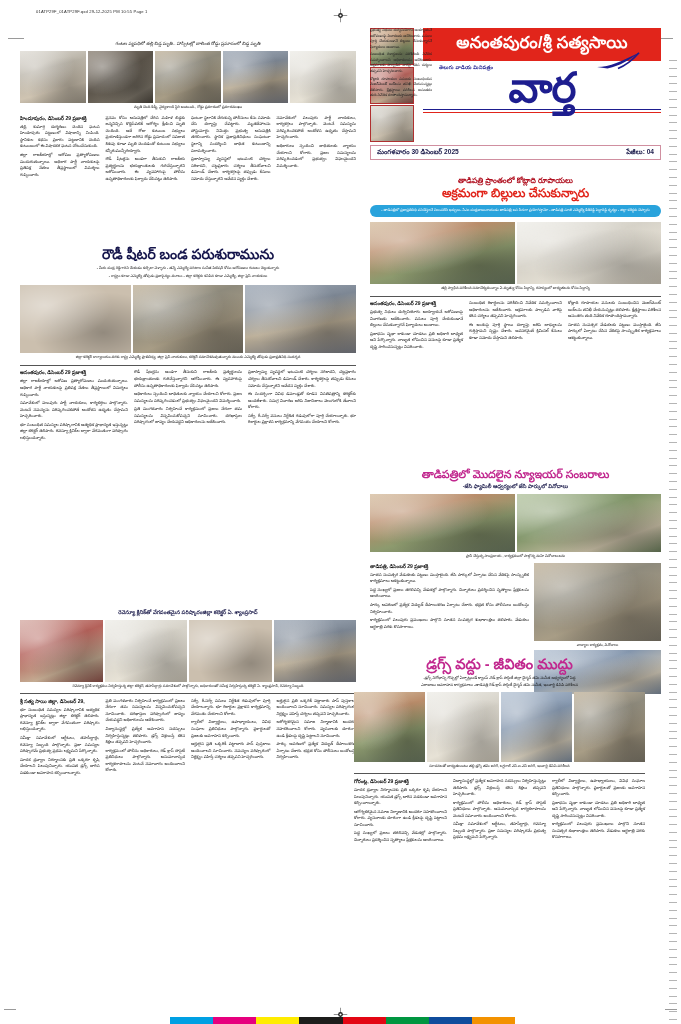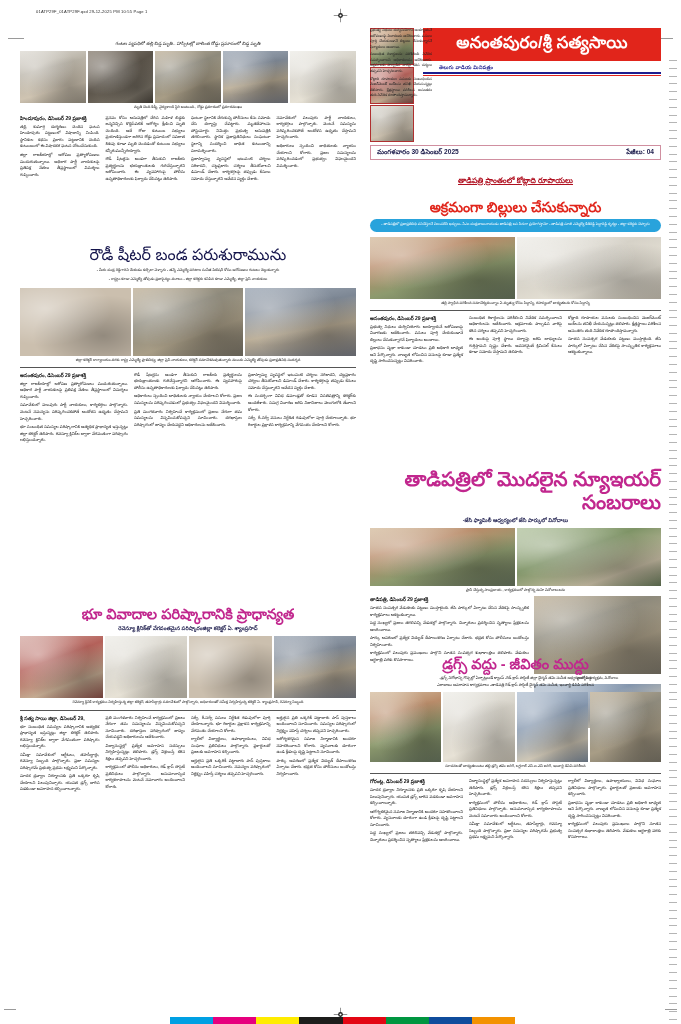--- a/index.html
+++ b/index.html
@@ -104,21 +104,21 @@
   }
   .hl-sub {
     font-size:4.6px; color:#222; text-align:center;
     margin-top:3px; line-height:1.4;
   }
   .photostrip { display:flex; gap:2px; margin-top:4px; }
   .photostrip .ph { flex:1; height:52px; }
 
   
   .hl-main2 {
-    font-size:16px; font-weight:normal; color:#14144b;
+    font-size:14px; font-weight:bold; color:#14144b;
     text-align:center; line-height:1.18;
   }
   .bullets {
     font-size:3.7px; color:#222; text-align:center;
     line-height:1.6; margin-top:3px;
   }
 
   
   .cols { display:flex; gap:6px; margin-top:4px; }
   .col { flex:1; }
@@ -133,40 +133,40 @@
   .para + .para { margin-top:2px; }
 
   
   .right-note { position:absolute; left:350px; top:0; width:62px; }
   .right-note .para { font-size:3.6px; line-height:1.55; }
 
   
   .lead-right { position:absolute; left:350px; top:148px; width:291px; }
   .kicker {
     font-size:7.6px; font-weight:bold; color:#b01020;
-    text-align:center; line-height:1.3;text-decoration:underline;
+    text-align:center; line-height:1.3;
   }
   .hl-red {
-    font-size:14px; font-weight:bold; color:#e1251b;
-    text-align:center; line-height:1.15; margin-top:13px;
+    font-size:12px; font-weight:bold; color:#e1251b;
+    text-align:center; line-height:1.15; margin-top:1px;
   }
   .blue-pill {
     margin-top:4px; background:#29a3dc; color:#fff;
     border-radius:40px; padding:3.5px 10px;
     font-size:3.6px; line-height:1.55; text-align:center;
   }
 
   
   .hl-pink {
     font-size:14.5px; font-weight:bold; color:#c1278e;
     text-align:center; line-height:1.15;
   }
   .hl-pink2 {
-    font-size:20px; font-weight:bold; color:#c1278e;
-    text-align:right; line-height:1.15;
+    font-size:11px; font-weight:bold; color:#c1278e;
+    text-align:center; line-height:1.15;
   }
   .hl-sub-dark {
     font-size:5.4px; font-weight:bold; color:#1a1a4a;
     text-align:center; margin-top:2.5px; line-height:1.35;
   }
 
   .sep-line { height:.7px; background:#555; margin:4px 0 3px; }
 
   
   .colorbars {
@@ -335,20 +335,27 @@
   <div class="masthead">
     <div class="mh-row">
       <div class="mh-logos">
         <div class="mh-logo ph fest"></div>
         <div class="mh-logo ph red"></div>
         <div class="mh-logo ph med"></div>
       </div>
       <div class="mh-right">
         <div class="mh-band">అనంతపురం/శ్రీ సత్యసాయి</div>
         <div class="mh-tag">తెలుగు వాడియ మినిపత్రం</div>
+        <div class="mh-title">
+          <span>వార్త</span>
+          <svg class="mh-swoosh" viewBox="0 0 60 24">
+            <path d="M2 20 C20 20 34 12 58 1 C44 11 34 18 16 22 Z" fill="#1d1d8f"></path>
+            <path d="M30 22 C40 18 50 10 58 1" stroke="#1d1d8f" stroke-width="2.4" fill="none"></path>
+          </svg>
+        </div>
         <div class="mh-underline"></div>
         <div class="mh-underline2"></div>
       </div>
     </div>
     <div class="mh-dateline">
       <span>మంగళవారం  30  డిసెంబర్ 2025</span>
       <span>పేజీలు: 04</span>
     </div>
   </div>
 
@@ -467,21 +474,20 @@
       </div>
       <div style="flex:1;">
         <div class="ph crowd" style="height:78px;"></div>
         <div class="caption">వాద్యాల కార్యక్రమ, వినోదాలు</div>
         <div class="ph blue" style="height:44px;margin-top:2px;"></div>
       </div>
     </div>
   </div>
 
   <div style="position:absolute;left:0;top:578px;width:336px;">
-    <div class="hl-pink">భూ వివాదాల పరిష్కారానికి ప్రాధాన్యత</div>
     <div class="hl-sub-dark">రెవెన్యూ క్లినిక్‌తో వేగవంతమైన పరిష్కారంజిల్లా కలెక్టర్ ఏ. శ్యాంప్రసాద్</div>
     <div class="photostrip" style="margin-top:4px;">
       <div class="ph red" style="height:62px;"></div>
       <div class="ph white" style="height:62px;"></div>
       <div class="ph indoor" style="height:62px;"></div>
       <div class="ph people" style="height:62px;"></div>
     </div>
     <div class="caption">రెవెన్యూ క్లినిక్ కార్యక్రమం నిర్వహిస్తున్న జిల్లా కలెక్టర్, తహసీల్దార్లు సమావేశంలో పాల్గొన్నారు,   అధికారులతో సమీక్ష నిర్వహిస్తున్న కలెక్టర్ ఏ. శ్యాంప్రసాద్, రెవెన్యూ సిబ్బంది</div>
     <div class="sep-line"></div>
     <div class="cols">
@@ -502,21 +508,21 @@
         <div class="para">అర్హులైన ప్రతి ఒక్కరికీ పట్టాదారు పాస్ పుస్తకాలు అందించాలని సూచించారు. సమస్యల పరిష్కారంలో నిర్లక్ష్యం వహిస్తే చర్యలు తప్పవని హెచ్చరించారు.</div>
       </div>
       <div class="col">
         <div class="para">అర్హులైన ప్రతి ఒక్కరికీ పట్టాదారు పాస్ పుస్తకాలు అందించాలని సూచించారు. సమస్యల పరిష్కారంలో నిర్లక్ష్యం వహిస్తే చర్యలు తప్పవని హెచ్చరించారు.</div>
         <div class="para">ఆరోగ్యకరమైన సమాజ నిర్మాణానికి అందరూ సహకరించాలని కోరారు. వ్యసనాలకు దూరంగా ఉండి క్రీడలపై దృష్టి పెట్టాలని సూచించారు.</div>
         <div class="para">పార్కు ఆవరణలో ప్రత్యేక విద్యుత్ దీపాలంకరణ ఏర్పాటు చేశారు. భద్రత కోసం పోలీసులు బందోబస్తు నిర్వహించారు.</div>
       </div>
     </div>
   </div>
 
-  <div style="position:absolute;left:350px;top:628px;width:291px;">
+  <div style="position:absolute;left:334px;top:628px;width:291px;">
     <div class="hl-pink">డ్రగ్స్ వద్దు - జీవితం ముద్దు</div>
     <div class="caption" style="font-size:3.9px;">-డ్రగ్స్ నిరోధాన్ని గొప్పల్లో ఏర్పాట్లుండే క్యాంప్  -రెడ్ క్రాస్ సొసైటీ జిల్లా చైర్మన్ తమి సునీత ఆధ్వర్యంలో పెద్ద</div>
     <div class="caption" style="font-size:3.9px;">ఎరాబాబు అవగాహన కార్యక్రమాలు -తాడిపత్రి రెడ్ క్రాస్ సొసైటీ చైర్మన్ తమి సునీత, ఇంచార్జి డిసిపి పరిశీలన</div>
     <div class="photostrip" style="margin-top:4px;">
       <div class="ph fest" style="height:70px;"></div>
       <div class="ph white" style="height:70px;"></div>
       <div class="ph blue" style="height:70px;"></div>
       <div class="ph crowd" style="height:70px;"></div>
     </div>
     <div class="caption">సూచనలతో బాధ్యతలుంటు తల్లి డ్రగ్స్ తమి జరిగే, లగ్జరాల్ ఎస్.ఐ.ఎస్ జరిగే, ఇంచార్జి డిసిపి పరిశీలన</div>

